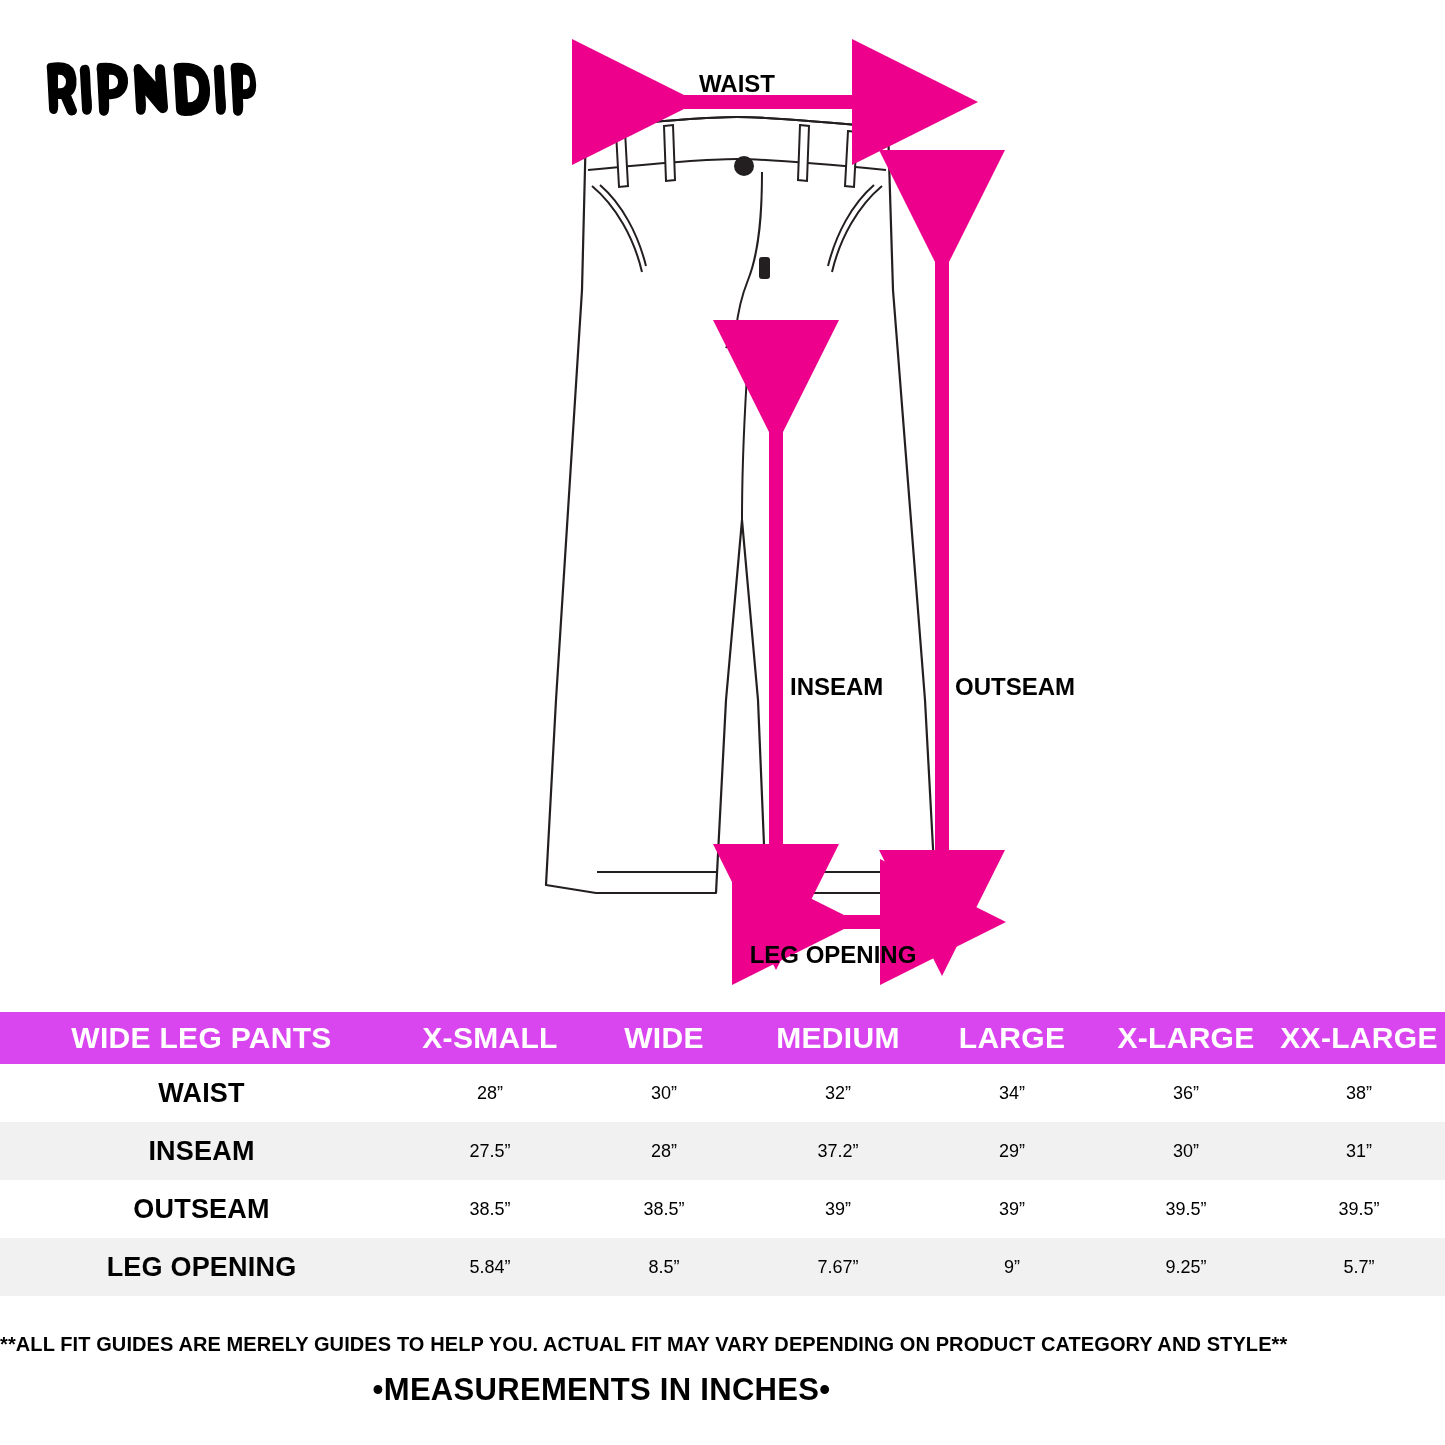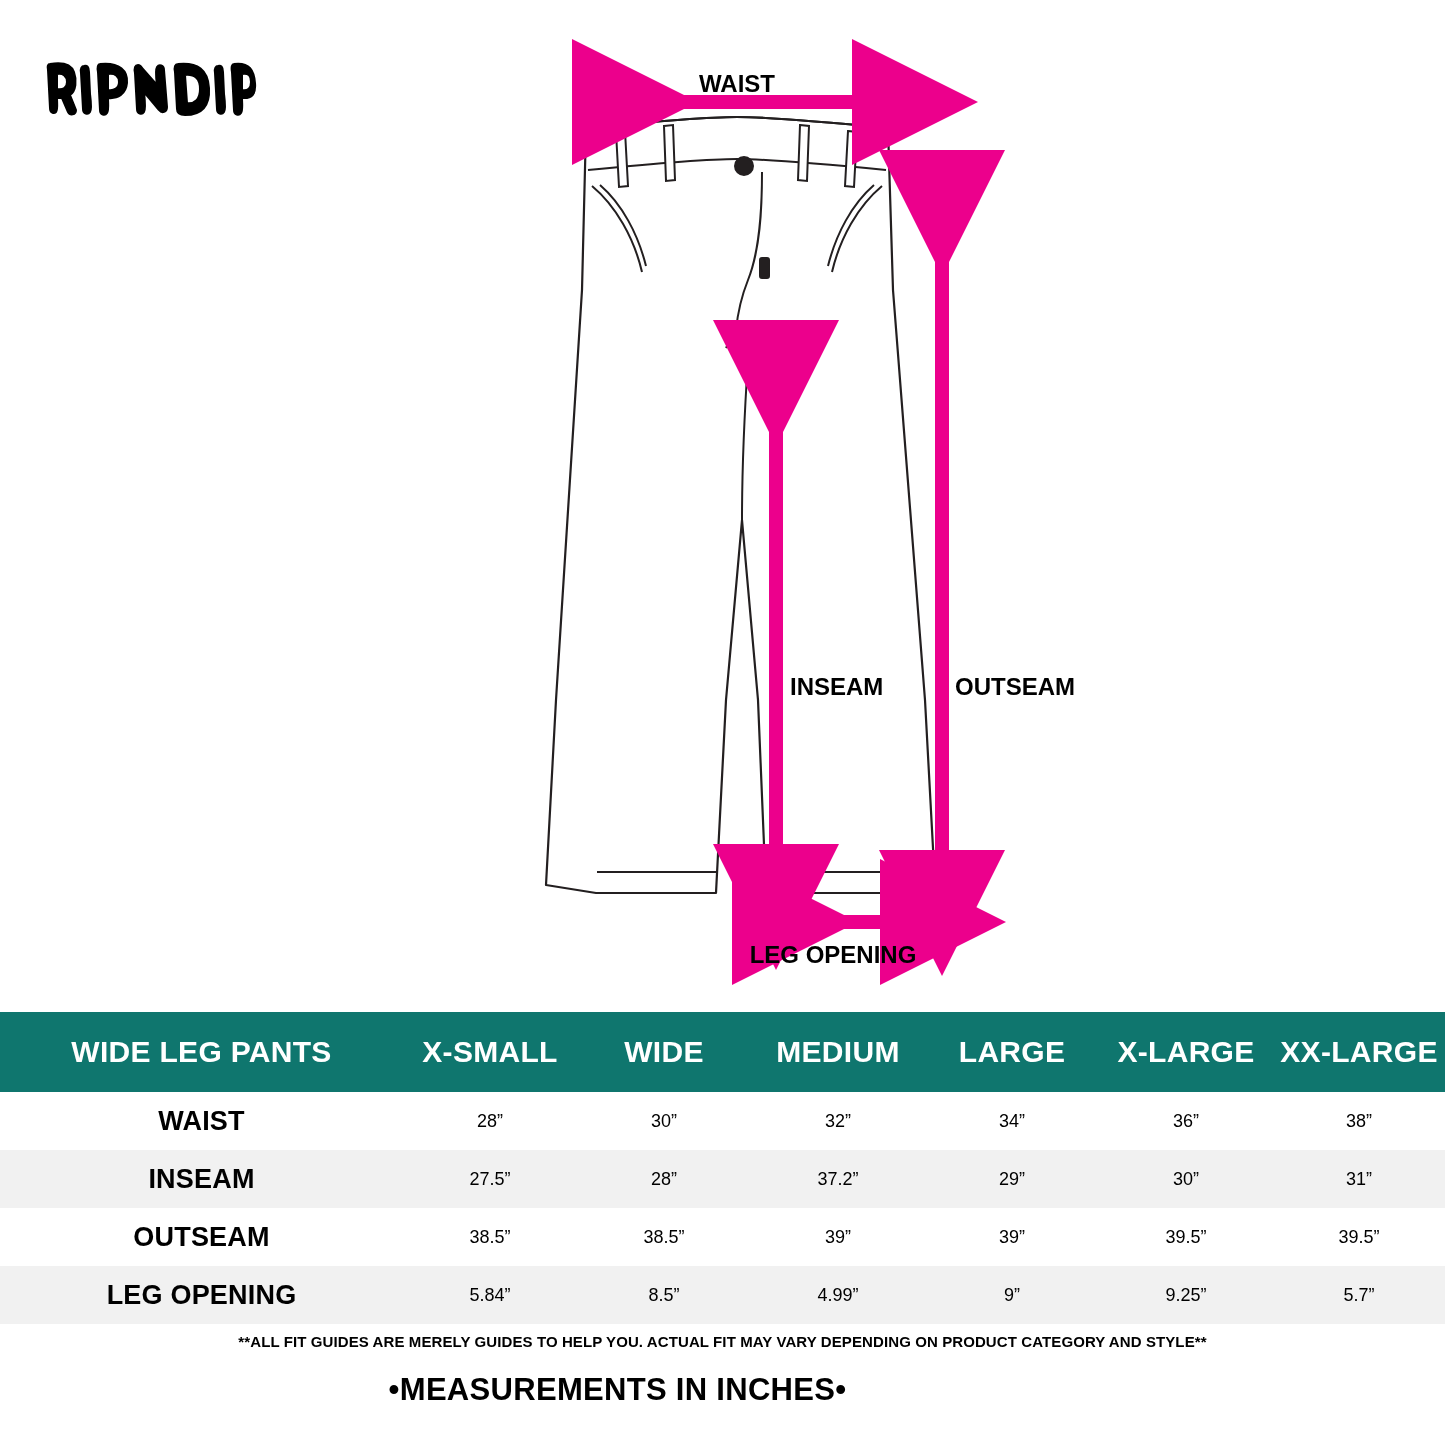--- a/index.html
+++ b/index.html
@@ -38,25 +38,25 @@
     position: absolute;
     left: 0; top: 1012px;
     width: 1445px;
   }
   table.size-table {
     width: 1445px;
     border-collapse: collapse;
     table-layout: fixed;
   }
   table.size-table thead th {
-    background: #0f766e;
+    background: #d946ef;
     color: #ffffff;
     font-size: 30px;
     font-weight: bold;
-    height: 80px;
+    height: 52px;
     letter-spacing: 0.3px;
     text-align: center;
     vertical-align: middle;
   }
   table.size-table thead th.first-col {
     text-align: center;
     font-size: 30px;
   }
   table.size-table tbody td {
     text-align: center;
@@ -84,36 +84,35 @@
   col.c2 { width: 174px; }
   col.c3 { width: 174px; }
   col.c4 { width: 174px; }
   col.c5 { width: 174px; }
   col.c6 { width: 172px; }
 
   .footnote {
     position: absolute;
     left: 0; top: 1333px;
     width: 1445px;
-    text-align: center;
-    font-size: 15px;
+    text-align: left;
+    font-size: 20px;
     font-weight: bold;
     color: #000000;
     letter-spacing: 0.1px;
   }
   .measure-note {
     position: absolute;
     left: 0; top: 1372px;
     width: 1203px;
     text-align: center;
     font-size: 31px;
     font-weight: bold;
     color: #000000;
     letter-spacing: 0.3px;
-    margin-left: 16px;
   }
 
   .lbl {
     font-family: "Liberation Sans", sans-serif;
     font-weight: bold;
     fill: #000000;
   }
 </style>
 </head>
 <body>
@@ -268,21 +267,21 @@
           <td>38.5”</td>
           <td>39”</td>
           <td>39”</td>
           <td>39.5”</td>
           <td>39.5”</td>
         </tr>
         <tr class="alt">
           <td class="row-label">LEG OPENING</td>
           <td>5.84”</td>
           <td>8.5”</td>
-          <td>4.99”</td>
+          <td>7.67”</td>
           <td>9”</td>
           <td>9.25”</td>
           <td>5.7”</td>
         </tr>
       </tbody>
     </table>
   </div>
 
   <div class="footnote">**ALL FIT GUIDES ARE MERELY GUIDES TO HELP YOU. ACTUAL FIT MAY VARY DEPENDING ON PRODUCT CATEGORY AND STYLE**</div>
   <div class="measure-note">•MEASUREMENTS IN INCHES•</div>

